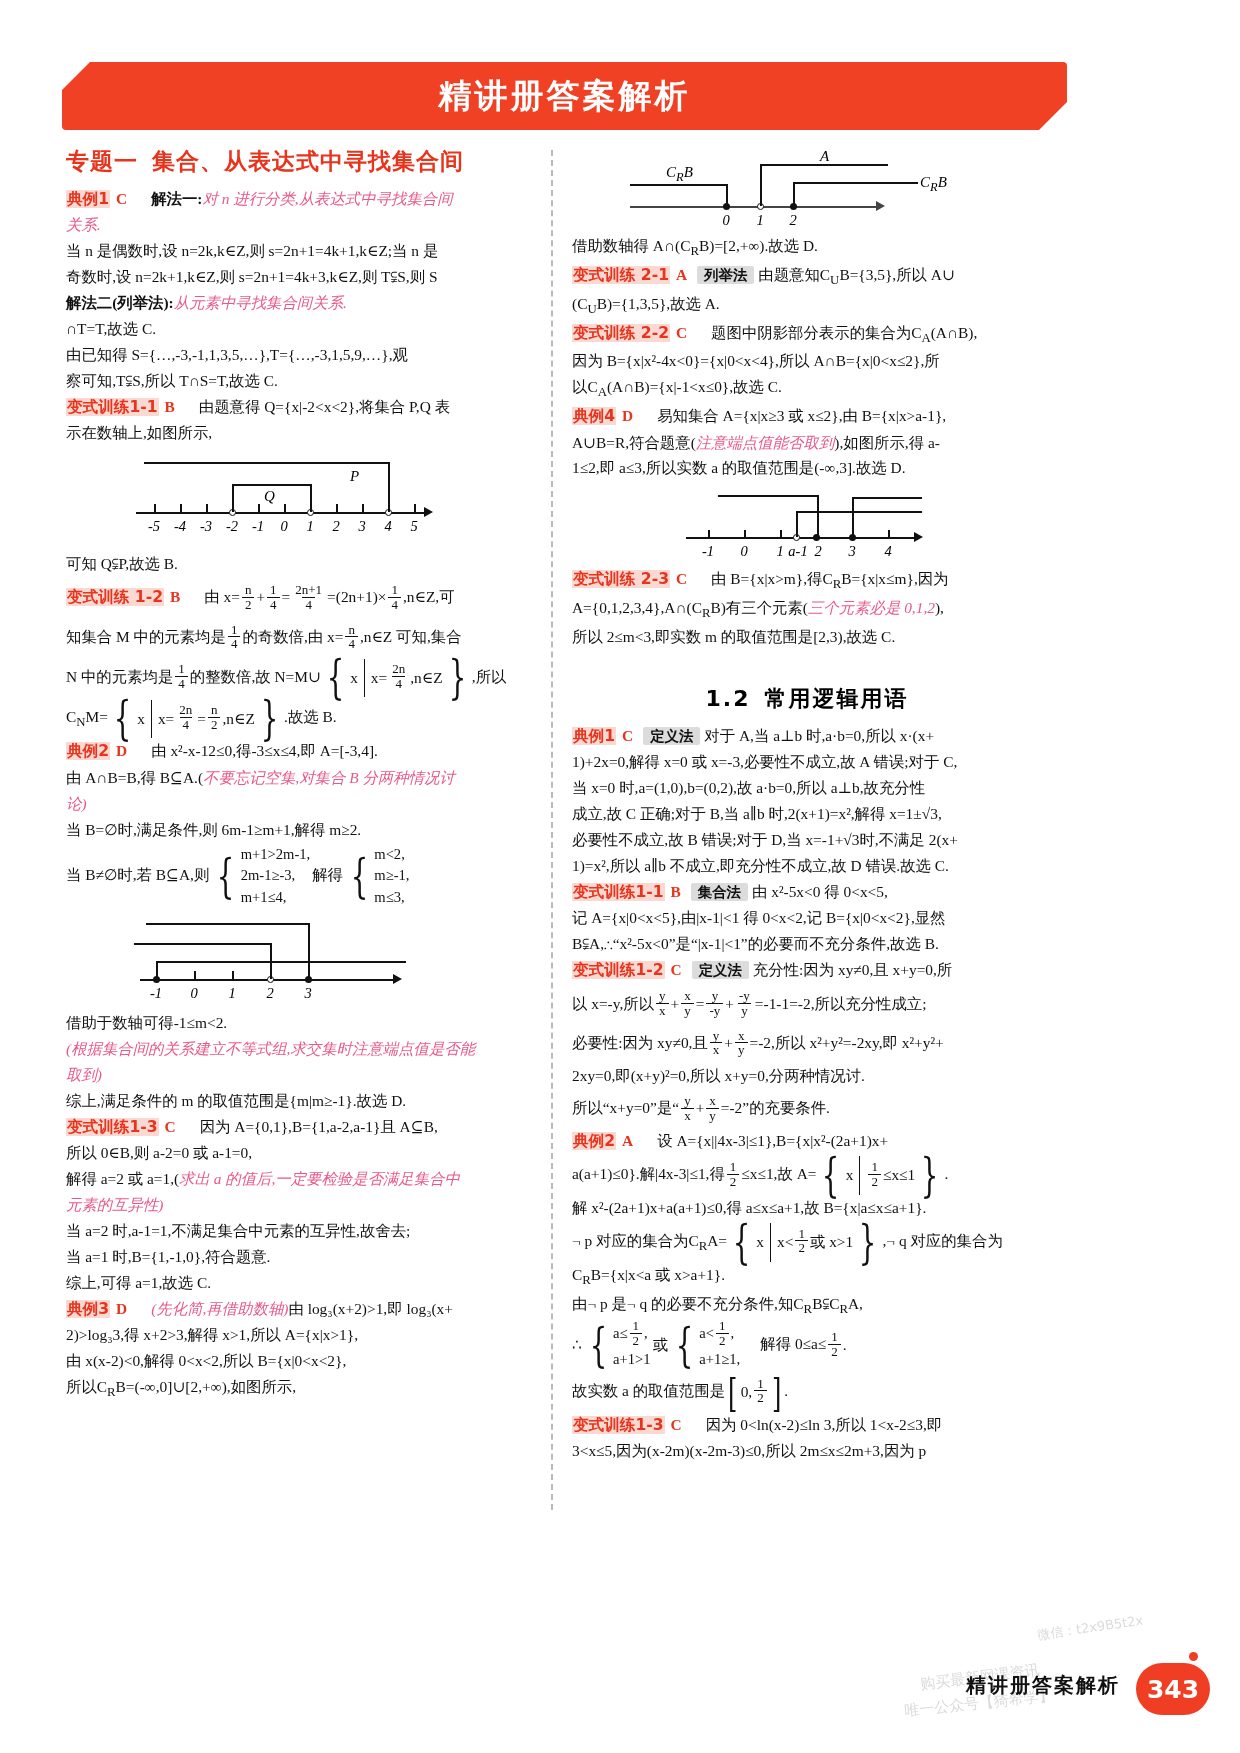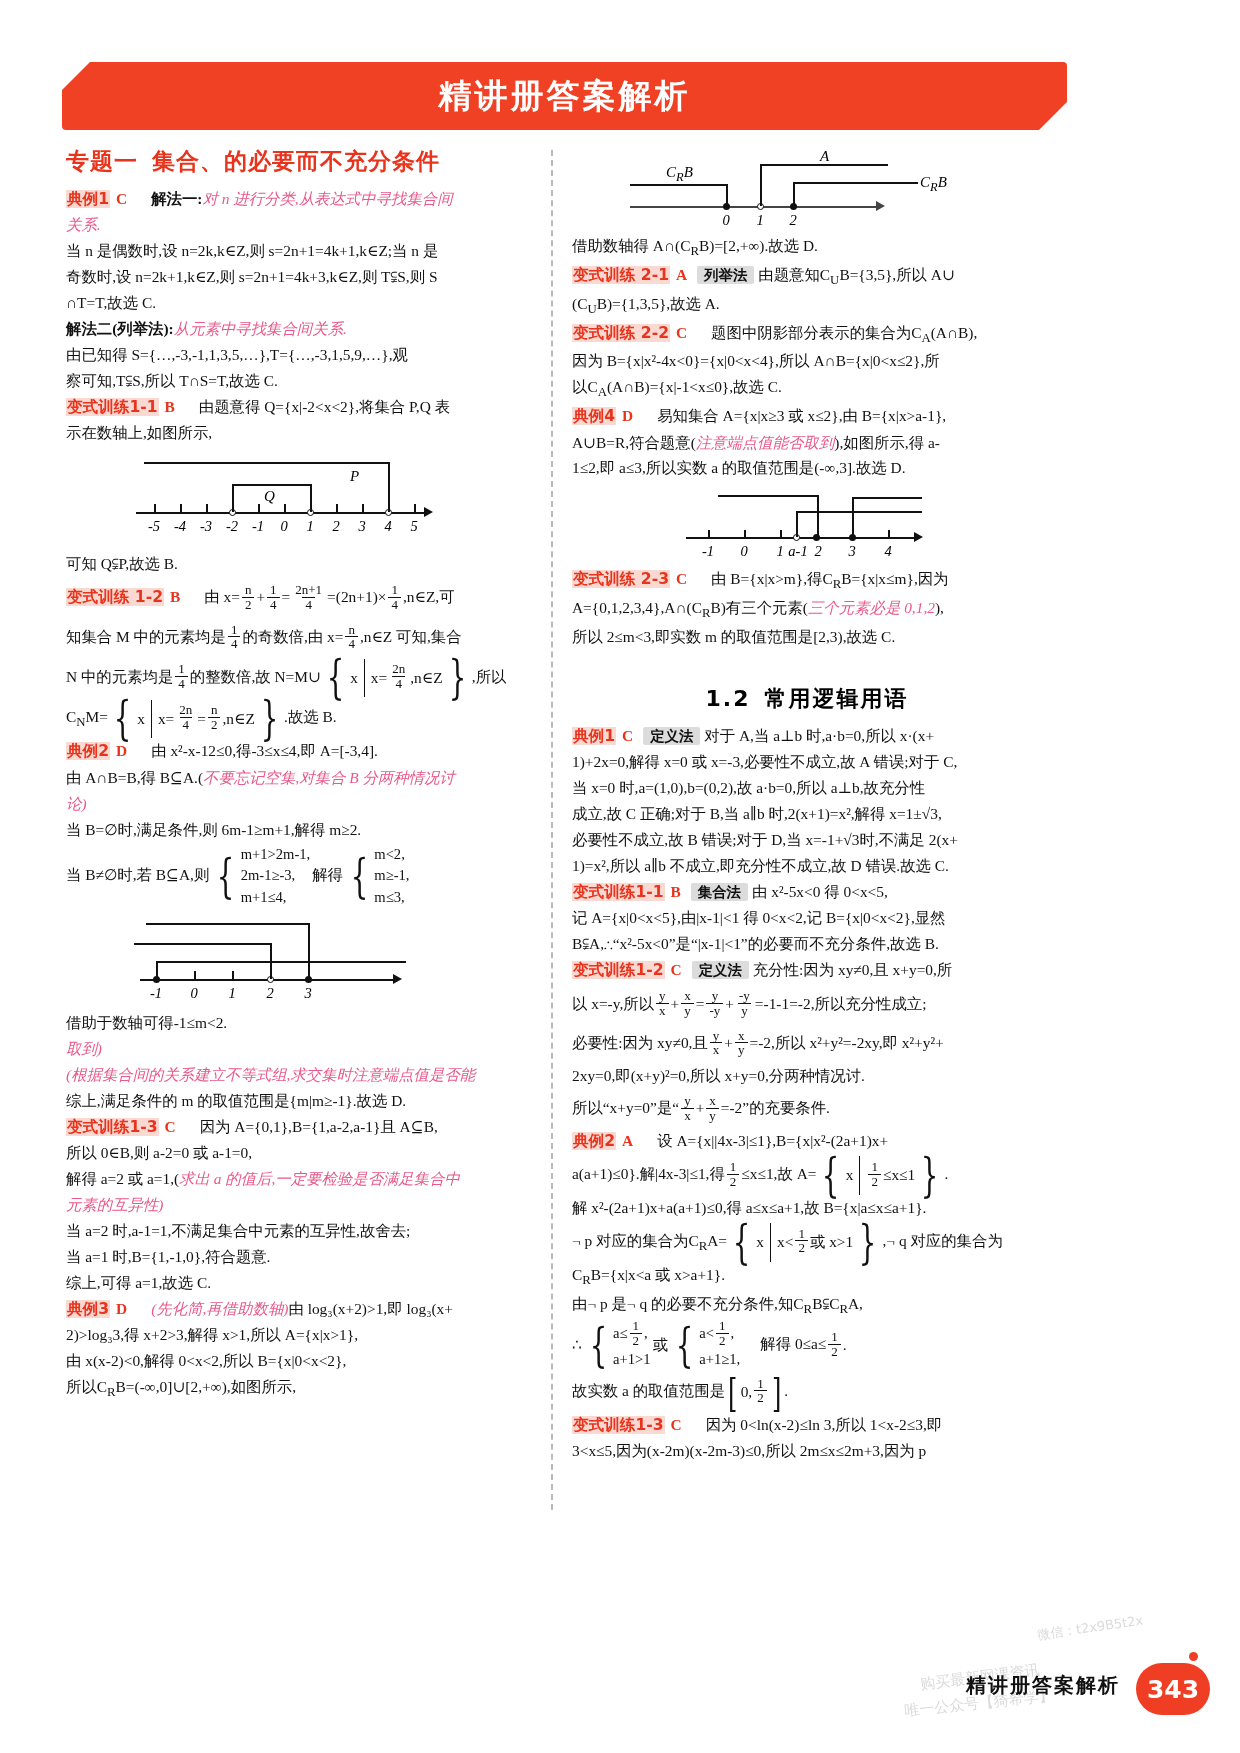--- a/index.html
+++ b/index.html
@@ -147,34 +147,34 @@
   <div class="banner-wrap">
     <div class="banner"></div>
     <div class="banner-title">精讲册答案解析</div>
   </div>
 
   <div class="divider"></div>
 
   <div class="col col-left">
 
     <div class="topic-title">
-      <span class="num">专题一</span><span>集合、的必要而不充分条件</span>
+      <span class="num">专题一</span><span>集合、从表达式中寻找集合间</span>
     </div>
 
 
     <p class="p">
       <span class="lbl lbl-hl">典例1</span><span class="ans">C</span><span class="bold sp">解法一:</span><span class="tip">对 n 进行分类,从表达式中寻找集合间</span>
     </p>
     <p class="p"><span class="tip">关系.</span></p>
     <p class="p">当 n 是偶数时,设 n=2k,k∈Z,则 s=2n+1=4k+1,k∈Z;当 n 是</p>
     <p class="p">奇数时,设 n=2k+1,k∈Z,则 s=2n+1=4k+3,k∈Z,则 T⫋S,则 S</p>
+    <p class="p">
+      <span class="bold">解法二(列举法):</span><span class="tip">从元素中寻找集合间关系.</span>
+    </p>
     <p class="p">∩T=T,故选 C.</p>
-    <p class="p">
-      <span class="bold">解法二(列举法):</span><span class="tip">从元素中寻找集合间关系.</span>
-    </p>
     <p class="p">由已知得 S={…,-3,-1,1,3,5,…},T={…,-3,1,5,9,…},观</p>
     <p class="p">察可知,T⫋S,所以 T∩S=T,故选 C.</p>
 
     <p class="p">
       <span class="lbl lbl-hl">变式训练1-1</span><span class="ans">B</span><span class="sp">由题意得 Q={x|-2&lt;x&lt;2},将集合 P,Q 表</span>
     </p>
     <p class="p">示在数轴上,如图所示,</p>
 
     <div class="fig" style="width:320px;height:96px;margin-left:60px;">
       <div class="axis" style="left:10px;top:62px;width:290px;"></div>
@@ -312,22 +312,22 @@
       <div class="hseg" style="left:40px;top:48px;width:250px;"></div>
       <div class="vseg" style="left:40px;top:48px;height:18px;"></div>
       <div class="tlab" style="left:26px;top:72px;width:28px;">-1</div>
       <div class="tlab" style="left:66px;top:72px;width:24px;">0</div>
       <div class="tlab" style="left:104px;top:72px;width:24px;">1</div>
       <div class="tlab" style="left:142px;top:72px;width:24px;">2</div>
       <div class="tlab" style="left:180px;top:72px;width:24px;">3</div>
     </div>
 
     <p class="p">借助于数轴可得-1≤m&lt;2.</p>
+    <p class="p"><span class="tip">(根据集合间的关系建立不等式组,求交集时注意端点值是否能</span></p>
     <p class="p"><span class="tip">取到)</span></p>
-    <p class="p"><span class="tip">(根据集合间的关系建立不等式组,求交集时注意端点值是否能</span></p>
     <p class="p">综上,满足条件的 m 的取值范围是{m|m≥-1}.故选 D.</p>
 
     <p class="p">
       <span class="lbl lbl-hl">变式训练1-3</span><span class="ans">C</span><span class="sp">因为 A={0,1},B={1,a-2,a-1}且 A⊆B,</span>
     </p>
     <p class="p">所以 0∈B,则 a-2=0 或 a-1=0,</p>
     <p class="p">
       <span>解得 a=2 或 a=1,(</span><span class="tip">求出 a 的值后,一定要检验是否满足集合中</span>
     </p>
     <p class="p"><span class="tip">元素的互异性)</span></p>

